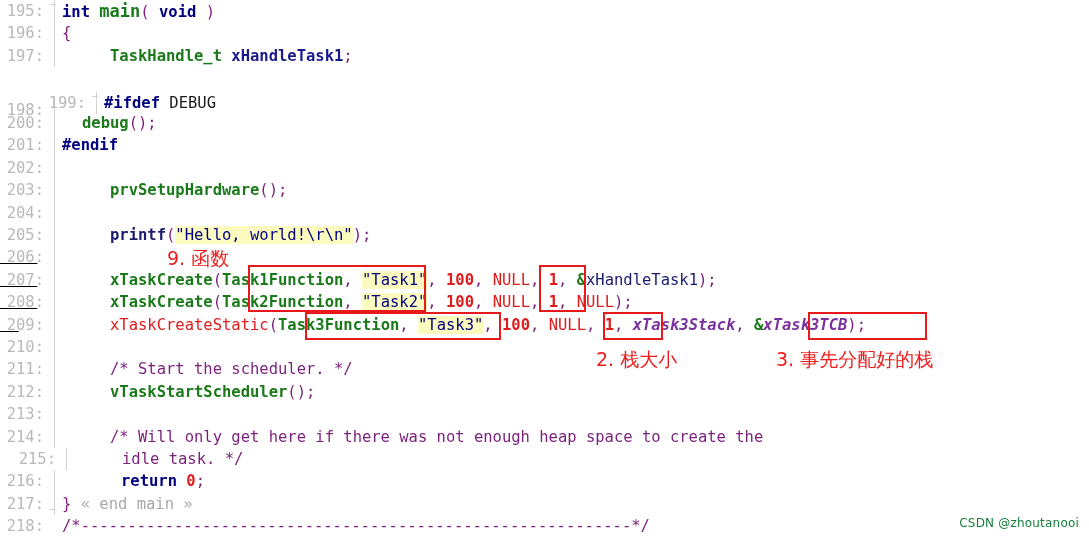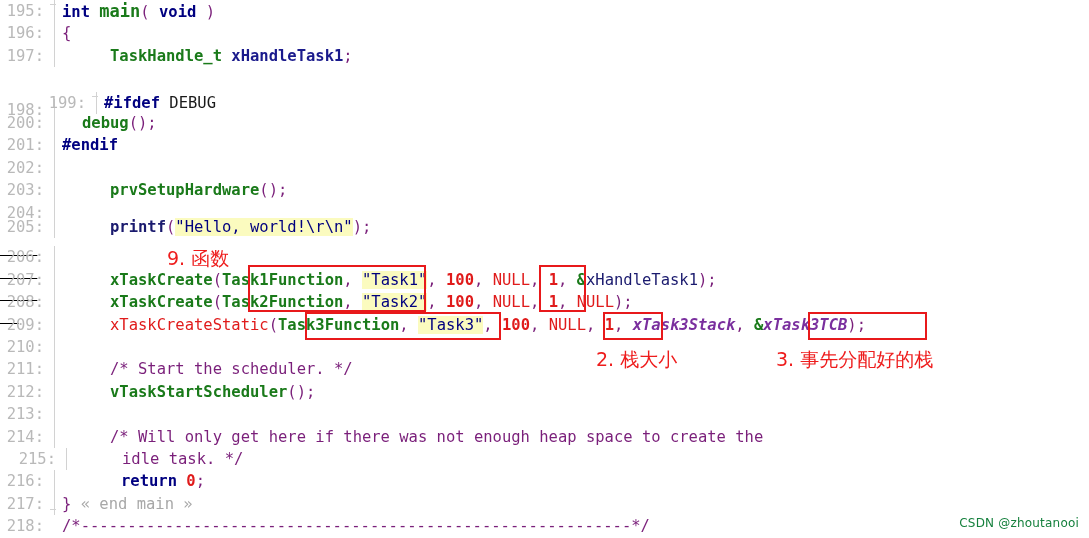--- a/index.html
+++ b/index.html
@@ -182,21 +182,21 @@
     <span class="gutter">203:</span>
     <span class="fold-col"><span class="foldline"></span></span>
     <span class="code" style="left:110px;"><span class="t-fn">prvSetupHardware</span><span class="t-punc">();</span></span>
   </div>
 
   <div class="row" style="top:201.6px;position:absolute;left:0;width:1089px;">
     <span class="gutter">204:</span>
     <span class="fold-col"><span class="foldline"></span></span>
   </div>
 
-  <div class="row" style="top:216px;position:absolute;left:0;width:1089px;text-decoration:underline;">
+  <div class="row" style="top:224px;position:absolute;left:0;width:1089px;text-decoration:underline;">
     <span class="gutter">205:</span>
     <span class="fold-col"><span class="foldline"></span></span>
     <span class="code" style="left:110px;"><span class="t-plain" style="color:#1a1a6e;font-weight:bold;">printf</span><span class="t-punc">(</span><span class="t-str">"Hello, world!\r\n"</span><span class="t-punc">);</span></span>
   </div>
 
   <div class="row" style="top:246.4px;position:absolute;left:0;width:951px;">
     <span class="gutter">206:</span>
     <span class="fold-col"><span class="foldline"></span></span>
   </div>
 

